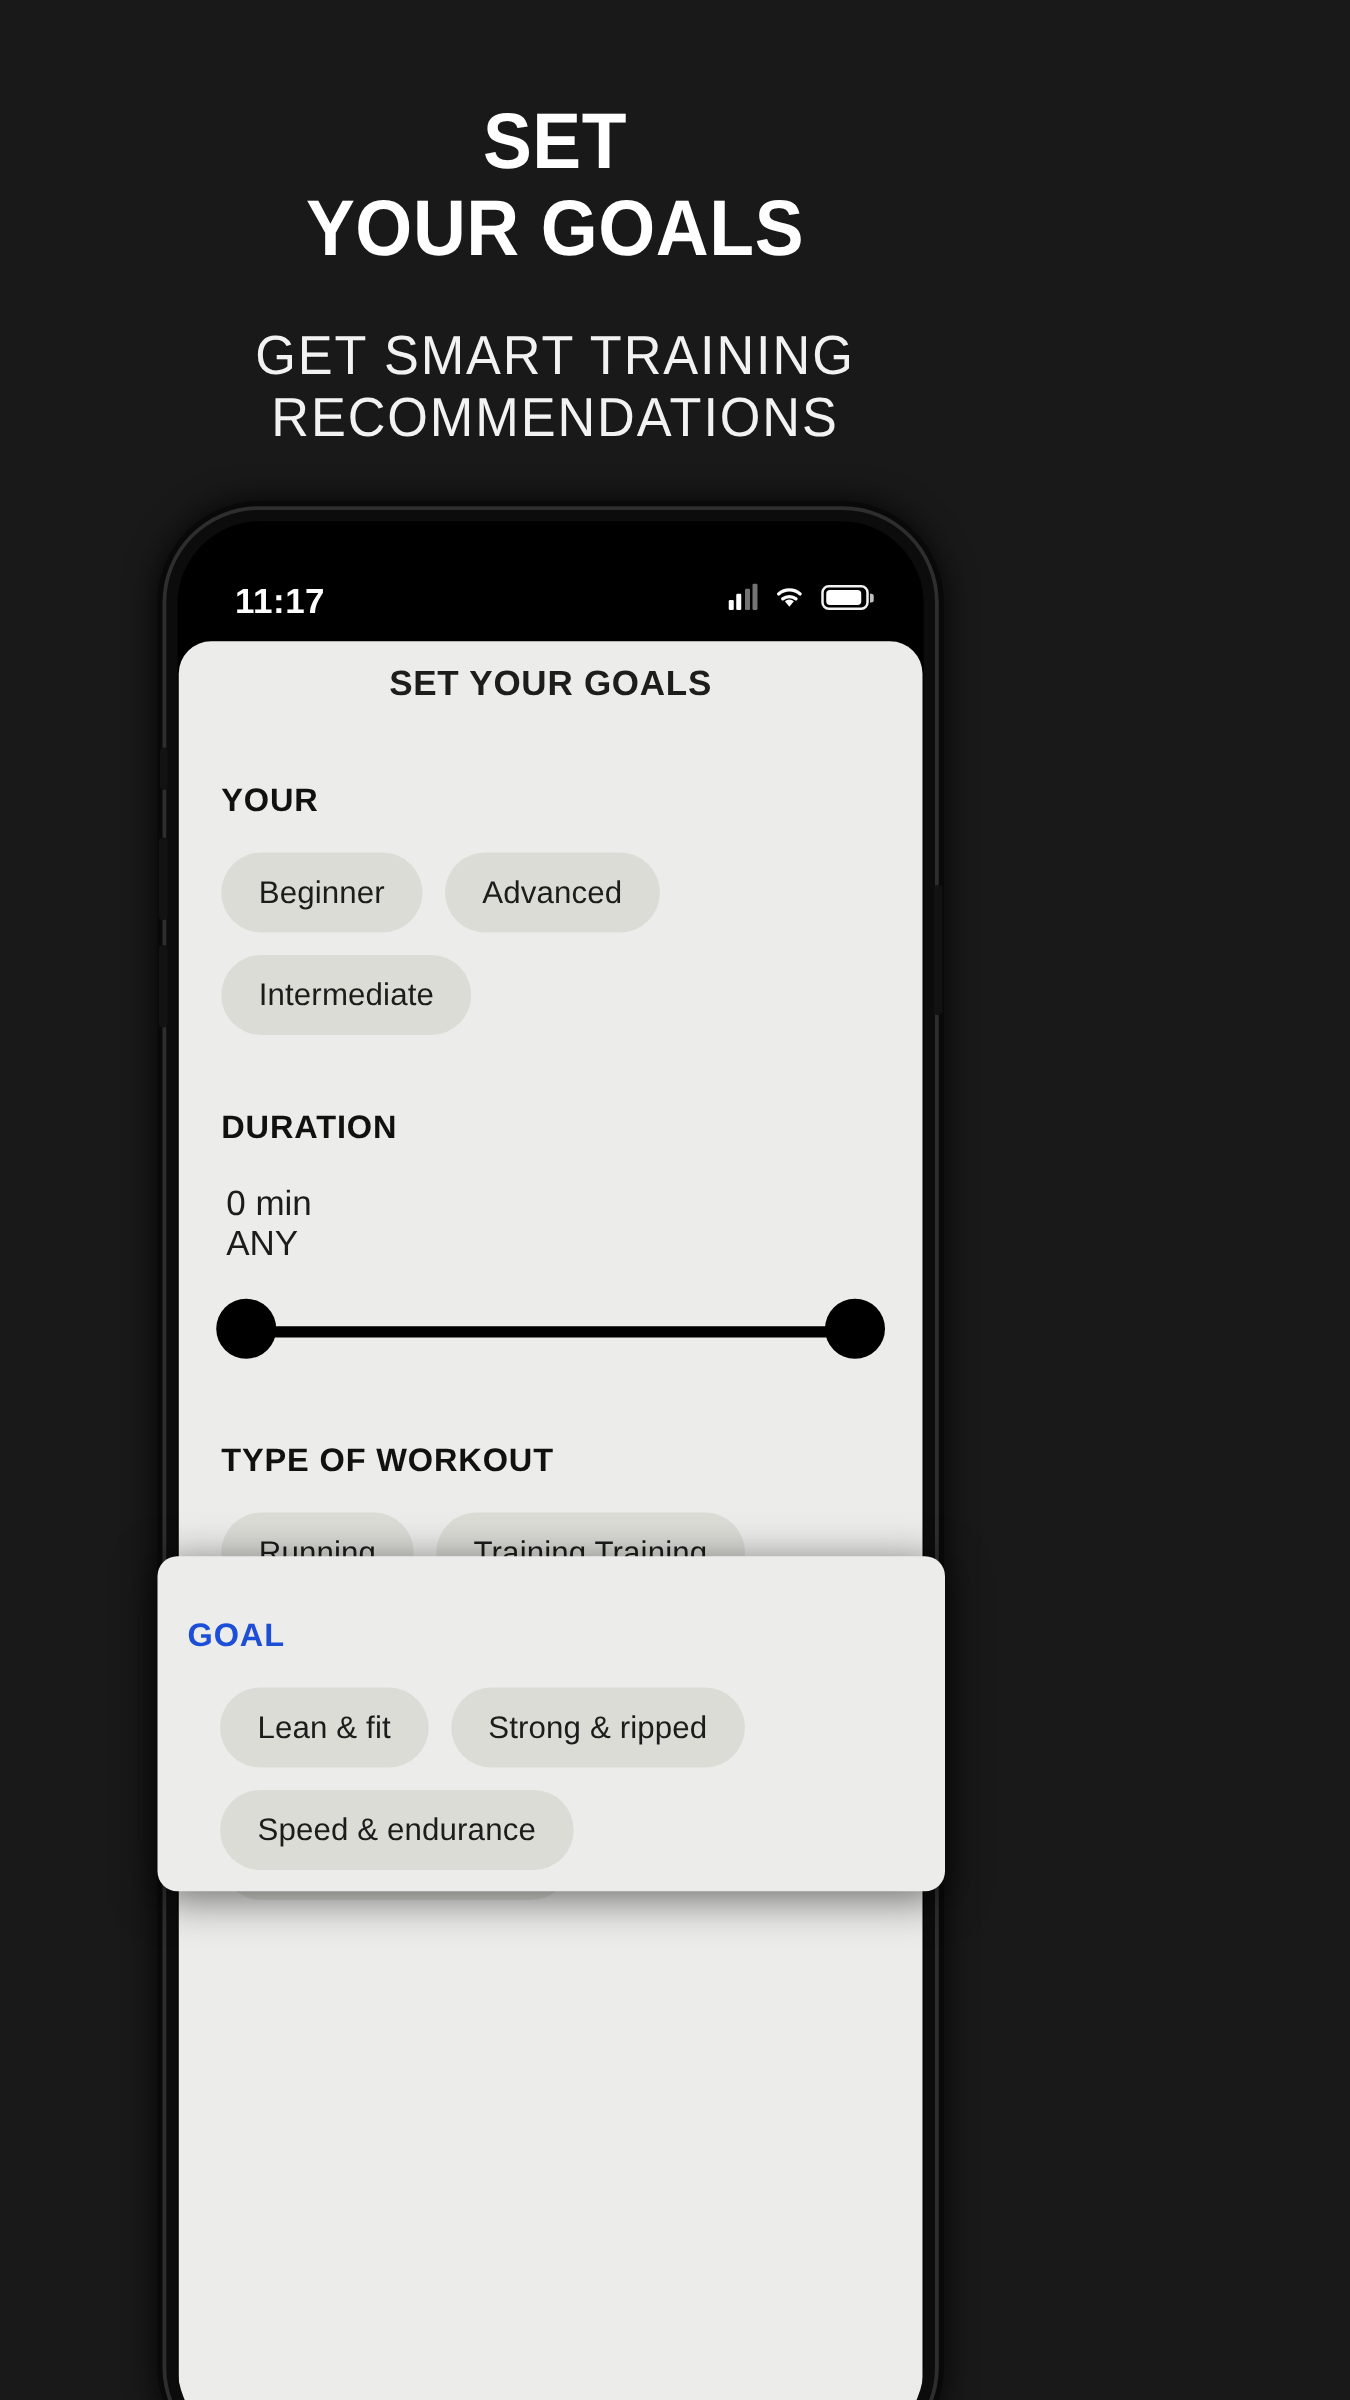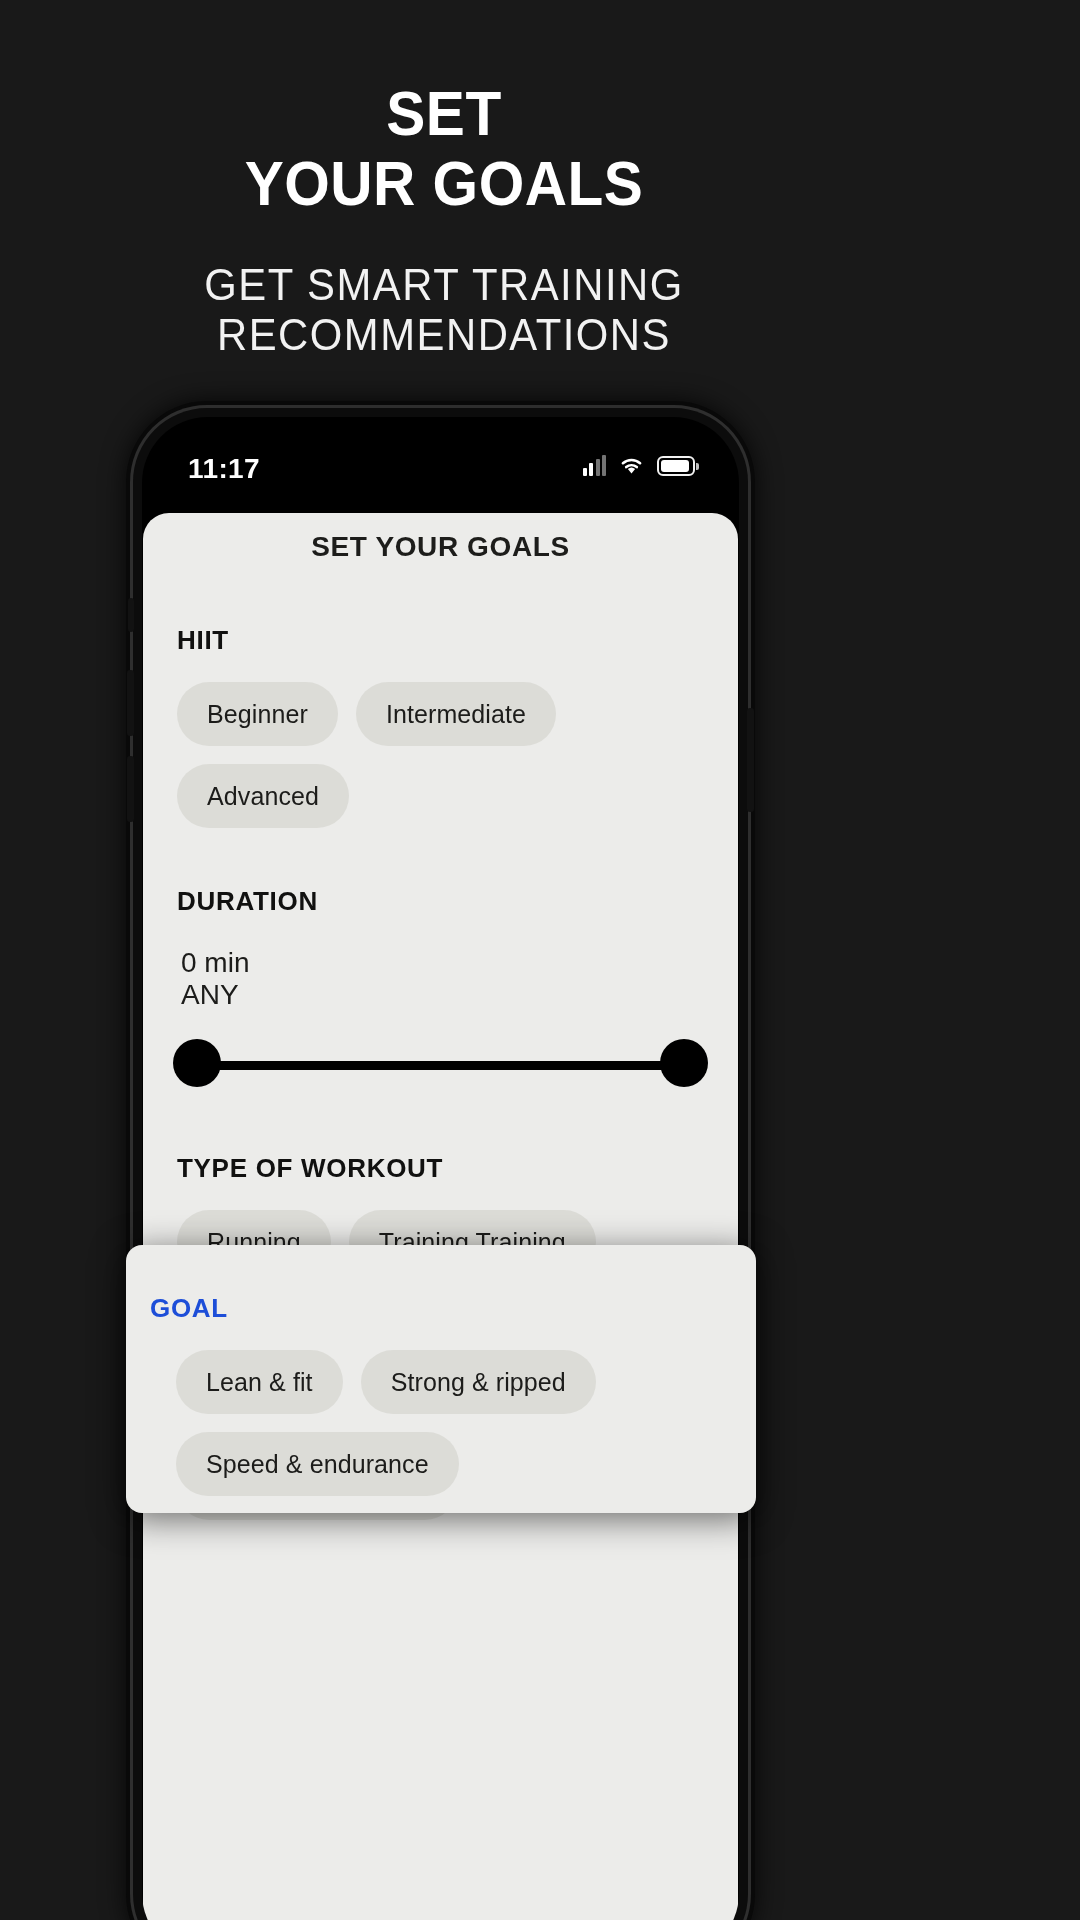--- a/index.html
+++ b/index.html
@@ -83,21 +83,21 @@
     border-radius: 3px;
   }
   #btn-mute  { left: -5px; top: 190px;  width: 6px;  height: 34px; }
   #btn-volup { left: -6px; top: 262px;  width: 7px;  height: 66px; }
   #btn-voldn { left: -6px; top: 348px;  width: 7px;  height: 66px; }
   #btn-power { right: -6px; top: 300px; width: 7px;  height: 104px; }
 
   
   #statusbar {
     position: absolute;
-    left: 0; top: 0;
+    left: 0; top: 12px;
     width: 597px;
     height: 96px;
     color: #ffffff;
   }
   #status-time {
     position: absolute;
     left: 46px;
     top: 36px;
     font-size: 28px;
     font-weight: 700;
@@ -294,25 +294,25 @@
             <span class="batt-fill"></span>
           </span>
         </div>
       </div>
 
       <div id="app-card">
 
         <h3 id="card-title">SET YOUR GOALS</h3>
 
         <div class="section">
-          <p class="section-label" id="level-label">HIIT</p>
+          <p class="section-label" id="level-label">YOUR</p>
           <div class="chip-row">
             <span class="chip">Beginner</span>
+            <span class="chip">Advanced</span>
             <span class="chip">Intermediate</span>
-            <span class="chip">Advanced</span>
           </div>
         </div>
 
         <div class="section">
           <p class="section-label" id="duration-label">DURATION</p>
           <div id="slider-block">
             <div id="slider-values">
               <span>0 min</span>
               <span>ANY</span>
             </div>

